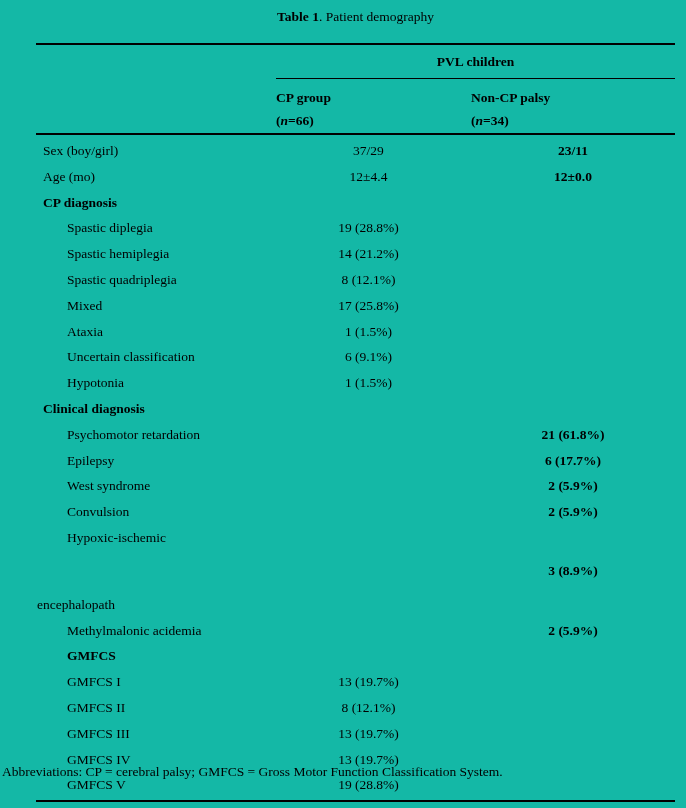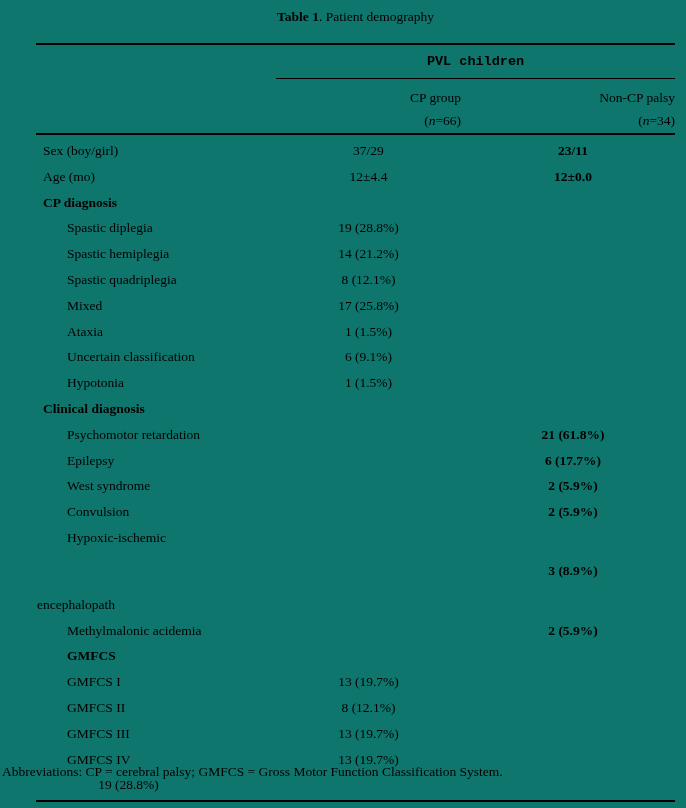--- a/index.html
+++ b/index.html
@@ -1,37 +1,37 @@
 <!DOCTYPE html>
 <html><head>
 <meta charset="utf-8">
 <style>
   * { margin:0; padding:0; box-sizing:border-box; }
   html,body { background:#ffffff; }
   body { font-family:"Liberation Serif", serif; color:#000000; }
-  .page { position:relative; width:686px; height:808px; background:#0f766e; font-size:13.5px; overflow:hidden; }
+  .page { position:relative; width:686px; height:808px; background:#14b8a6; font-size:13.5px; overflow:hidden; }
 
   .title { position:absolute; top:8px; left:36px; width:639px; text-align:center; line-height:17px; }
   .t-bold { font-weight:bold; }
 
   .tbl { position:absolute; top:43px; left:36px; width:639px; border-top:2px solid #000; }
 
-  .band1 { display:flex; height:34px;font-family:Liberation Mono, monospace; }
+  .band1 { display:flex; height:34px; }
   .b1-spacer { width:240px; }
   .b1-span { flex:1; display:flex; align-items:center; justify-content:center;
              font-weight:bold; border-bottom:1px solid #000; }
 
   .band2 { display:flex; height:56px; border-bottom:2px solid #000; padding-top:7px; }
   .b2-spacer { width:240px; }
-  .b2-col { text-align:right; font-weight:normal; line-height:23px; }
+  .b2-col { text-align:left; font-weight:bold; line-height:23px; }
   .col-cp { width:185px; }
   .col-noncp { width:214px; padding-left:10px; }
 
   .tbody { border-bottom:2px solid #000; padding:3px 0 2px 0; }
-  .row { display:flex; }
+  .row { display:flex;justify-content:center; }
   .cell { line-height:25.8px; }
   .c1 { width:240px; padding-left:7px; }
   .c1.indent { padding-left:31px; }
   .c2 { width:185px; text-align:center; }
   .c3 { width:214px; text-align:center; padding-left:10px;font-weight:bold; }
   .row.section .c1 { font-weight:bold; }
   .c1 .l1 { padding-left:24px; }
   .c1 .l2 { margin-left:-6px;margin-top:41px; }
   .row.twoline .c3 { display:flex; align-items:center; justify-content:center; }
 
@@ -175,20 +175,21 @@
     <div class="cell c1 indent">GMFCS III</div>
     <div class="cell c2">13 (19.7%)</div>
     <div class="cell c3"></div>
   </div>
         <div class="row">
     <div class="cell c1 indent">GMFCS IV</div>
     <div class="cell c2">13 (19.7%)</div>
     <div class="cell c3"></div>
   </div>
         <div class="row">
+    <div class="cell c1 indent">GMFCS V</div>
     <div class="cell c2">19 (28.8%)</div>
     <div class="cell c3"></div>
   </div>
       </div>
 
   </div>
 
   <div class="footnote">Abbreviations: CP = cerebral palsy; GMFCS = Gross Motor Function Classification System.</div>
 
 </div>

